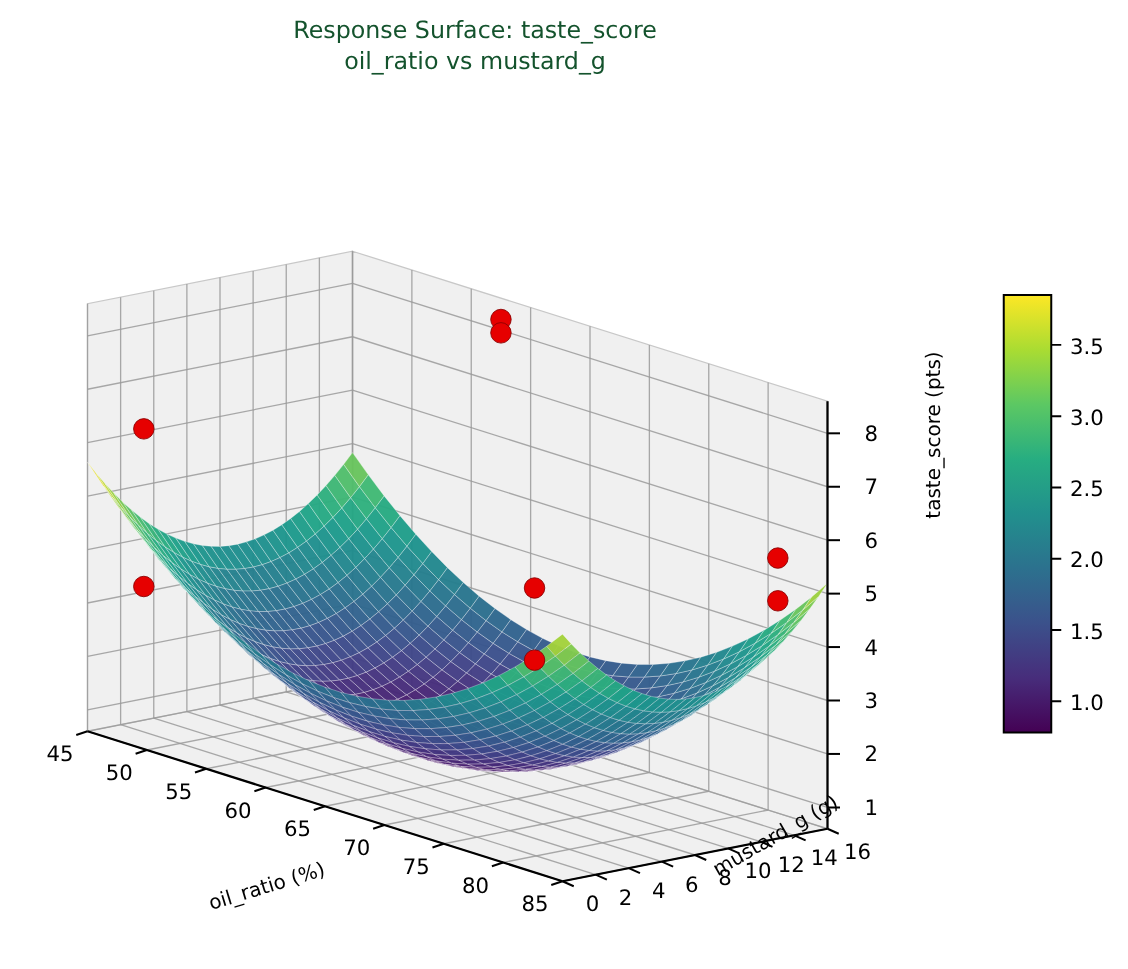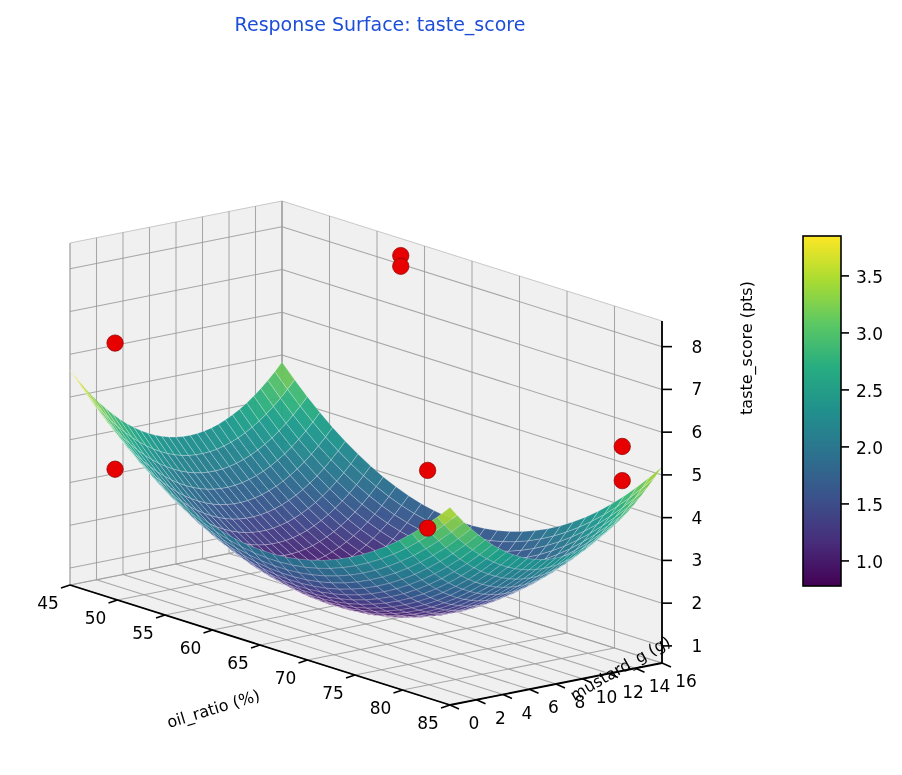--- a/index.html
+++ b/index.html
@@ -20,41 +20,42 @@
     width: 902px;
     height: 775px;
   }
   .title-block {
     position: absolute;
     left: 0;
     top: 12px;
     width: 760px;
     text-align: center;
     font-size: 19px;
-    color: #1d4ed8;
+    color: #14532d;
     line-height: 1.32;
     pointer-events: none;
   }
   .title-line { display: block; }
   svg { display: block; }
   text {
     font-family: "DejaVu Sans", sans-serif;
     fill: #000000;
   }
   .tick-label { font-size: 17px; }
   .axis-label { font-size: 16px; }
   .cbar-tick { font-size: 17px; }
 </style>
 </head>
 <body>
 
 <div id="figure">
 
   <div class="title-block">
     <span class="title-line">Response Surface: taste_score</span>
+    <span class="title-line">oil_ratio vs mustard_g</span>
   </div>
 
   <svg id="plot" width="902" height="775" viewBox="0 0 902 775">
     <defs>
       <linearGradient id="cbargrad" x1="0" y1="1" x2="0" y2="0">
         <stop offset="0.000" stop-color="#440154"></stop>
         <stop offset="0.125" stop-color="#472d7b"></stop>
         <stop offset="0.250" stop-color="#3b518b"></stop>
         <stop offset="0.375" stop-color="#2c718e"></stop>
         <stop offset="0.500" stop-color="#21908d"></stop>

